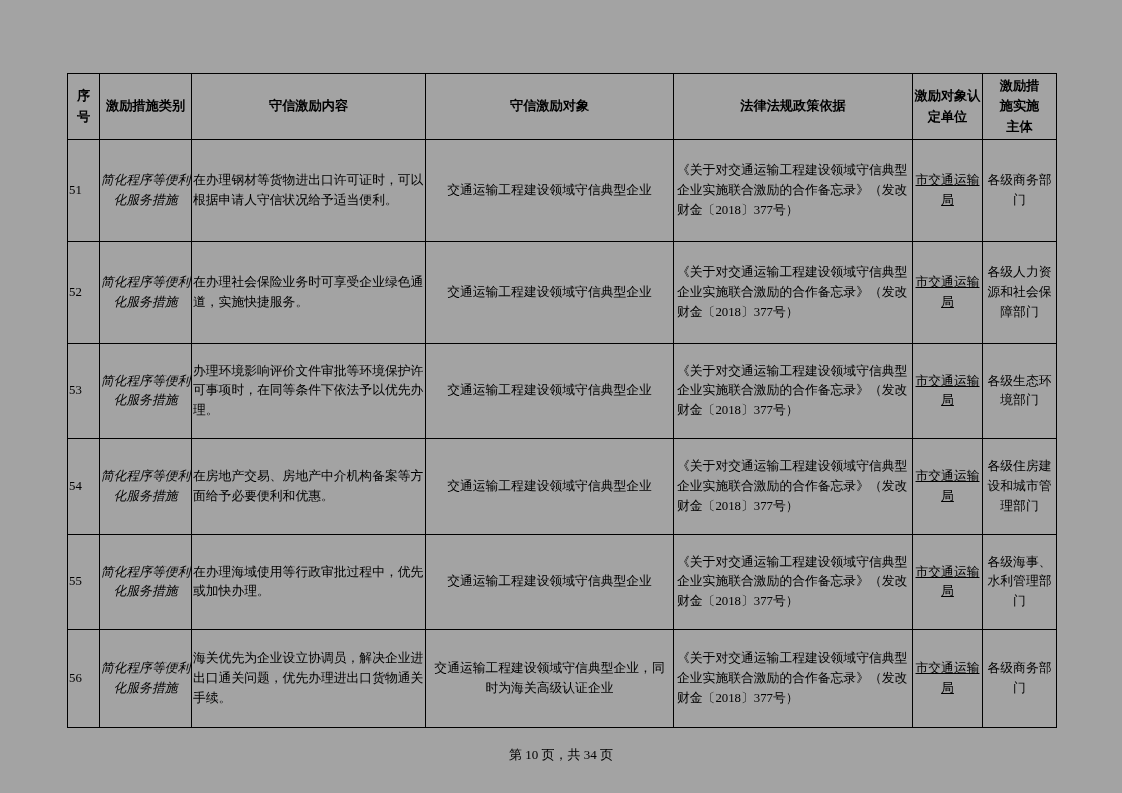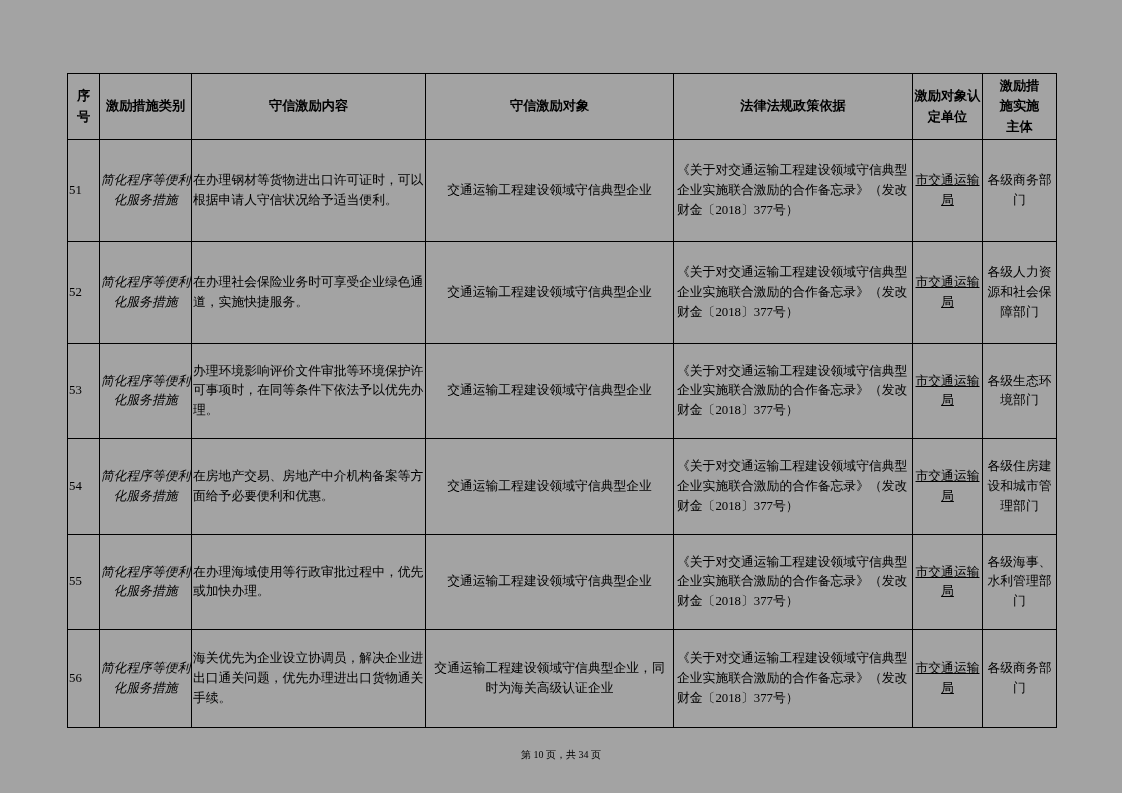--- a/index.html
+++ b/index.html
@@ -46,21 +46,21 @@
   td.c-category { text-align: center; padding: 2px 0; font-style: italic; }
   td.c-content  { text-align: left;   padding: 2px 1px; }
   td.c-target   { text-align: center; padding: 2px 3px; }
   td.c-basis    { text-align: left;   padding: 2px 3px; }
   td.c-unit     { text-align: center; text-decoration: underline; }
   td.c-impl     { text-align: center; }
   .footer {
     position: absolute;
     left: 0; right: 0; top: 748px;
     text-align: center;
-    font-size: 10px;
+    font-size: 13px;
     line-height: 14px;
     color: #000000;
   }
 </style>
 </head>
 <body>
 
 <div class="page">
 
   <table class="doc-table">

